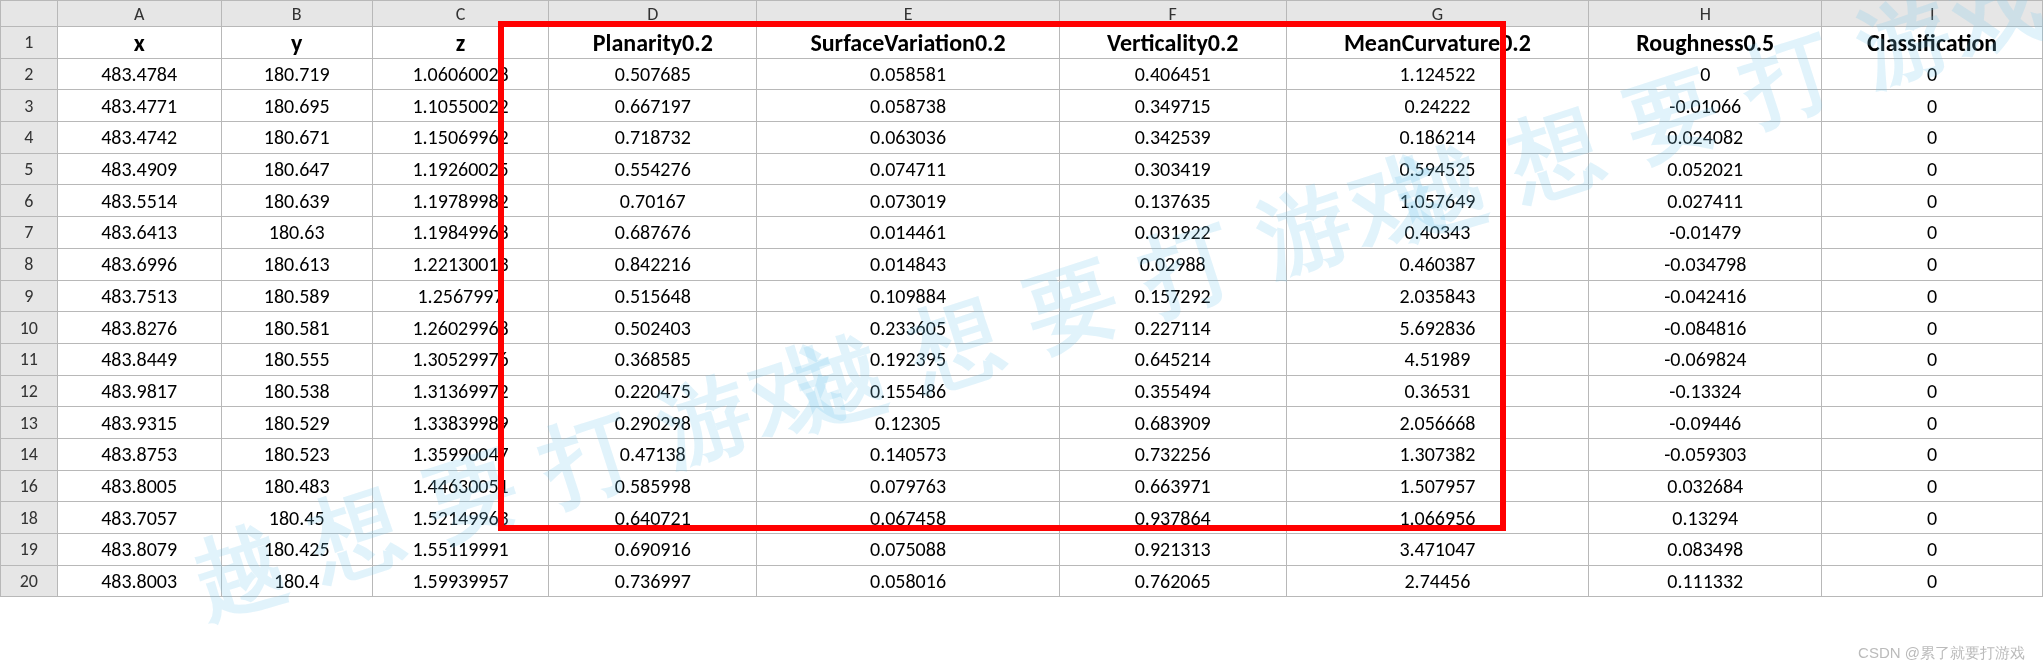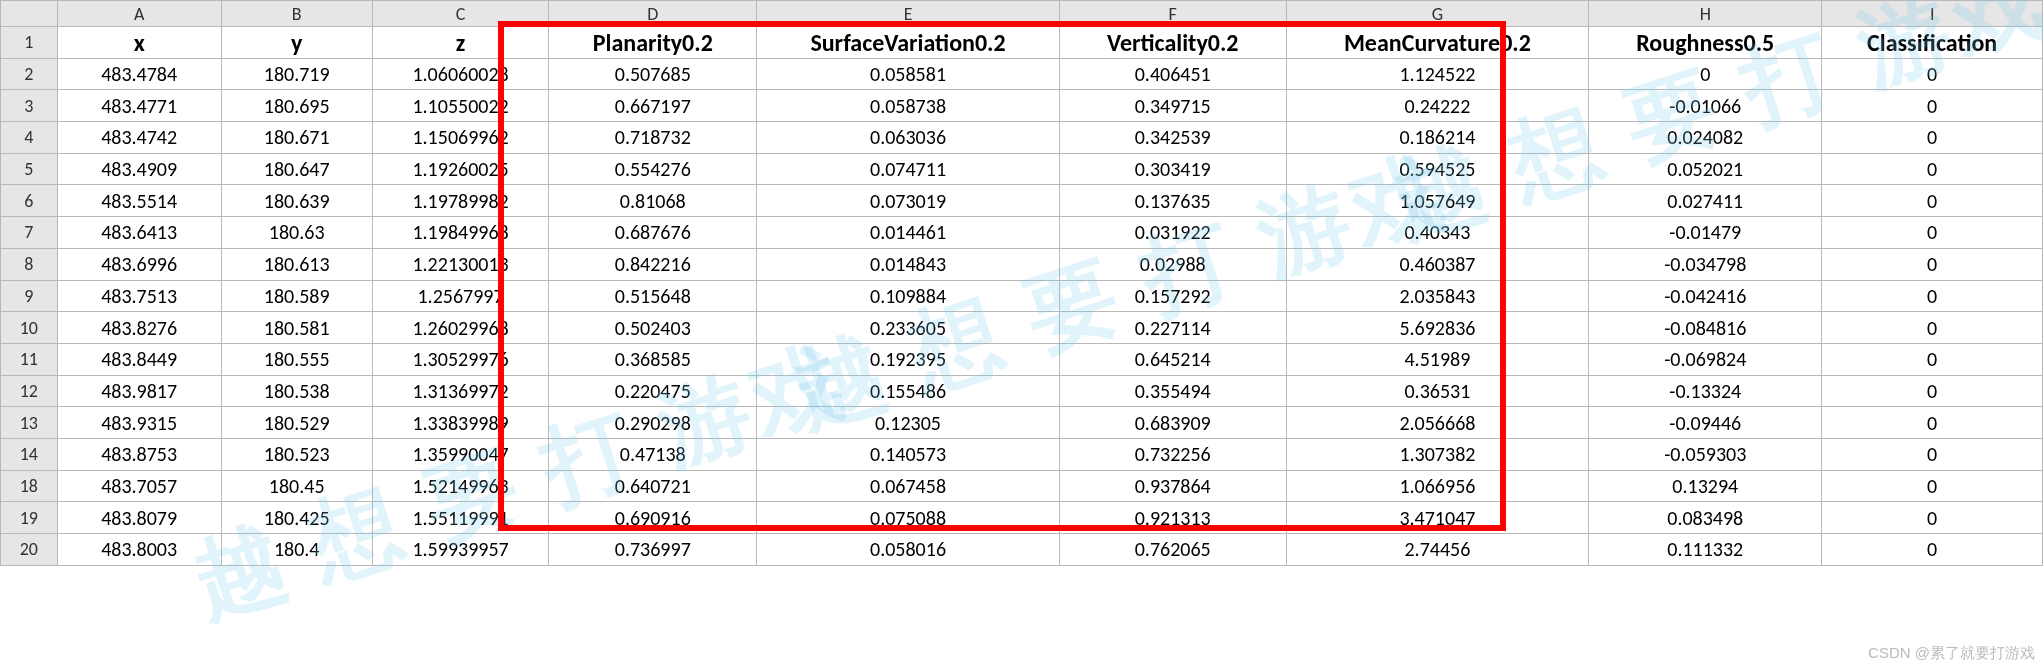--- a/index.html
+++ b/index.html
@@ -33,21 +33,21 @@
     color: rgba(120, 200, 235, 0.22);
     transform: rotate(-18deg);
     font-weight: bold;
     pointer-events: none;
     z-index: 5;
     white-space: nowrap;
     letter-spacing: 6px;
   }
   .credit {
     position: absolute;
-    right: 8px;
+    right: 18px;
     bottom: 6px;
     font-size: 15px;
     color: #bbb;
     z-index: 20;
     font-family: Arial, sans-serif;
     margin-top: 32px;
   }
 </style>
 </head>
 <body>
@@ -138,21 +138,21 @@
         <td>0.303419</td>
         <td>0.594525</td>
         <td>0.052021</td>
         <td>0</td>
       </tr>
       <tr class="datarow">
         <th class="rowhdr">6</th>
         <td>483.5514</td>
         <td>180.639</td>
         <td>1.19789982</td>
-        <td>0.81068</td>
+        <td>0.70167</td>
         <td>0.073019</td>
         <td>0.137635</td>
         <td>1.057649</td>
         <td>0.027411</td>
         <td>0</td>
       </tr>
       <tr class="datarow">
         <th class="rowhdr">7</th>
         <td>483.6413</td>
         <td>180.63</td>
@@ -242,20 +242,32 @@
         <td>180.523</td>
         <td>1.35990047</td>
         <td>0.47138</td>
         <td>0.140573</td>
         <td>0.732256</td>
         <td>1.307382</td>
         <td>-0.059303</td>
         <td>0</td>
       </tr>
       <tr class="datarow">
+        <th class="rowhdr">16</th>
+        <td>483.8005</td>
+        <td>180.483</td>
+        <td>1.44630051</td>
+        <td>0.585998</td>
+        <td>0.079763</td>
+        <td>0.663971</td>
+        <td>1.507957</td>
+        <td>0.032684</td>
+        <td>0</td>
+      </tr>
+      <tr class="datarow">
         <th class="rowhdr">18</th>
         <td>483.7057</td>
         <td>180.45</td>
         <td>1.52149963</td>
         <td>0.640721</td>
         <td>0.067458</td>
         <td>0.937864</td>
         <td>1.066956</td>
         <td>0.13294</td>
         <td>0</td>

